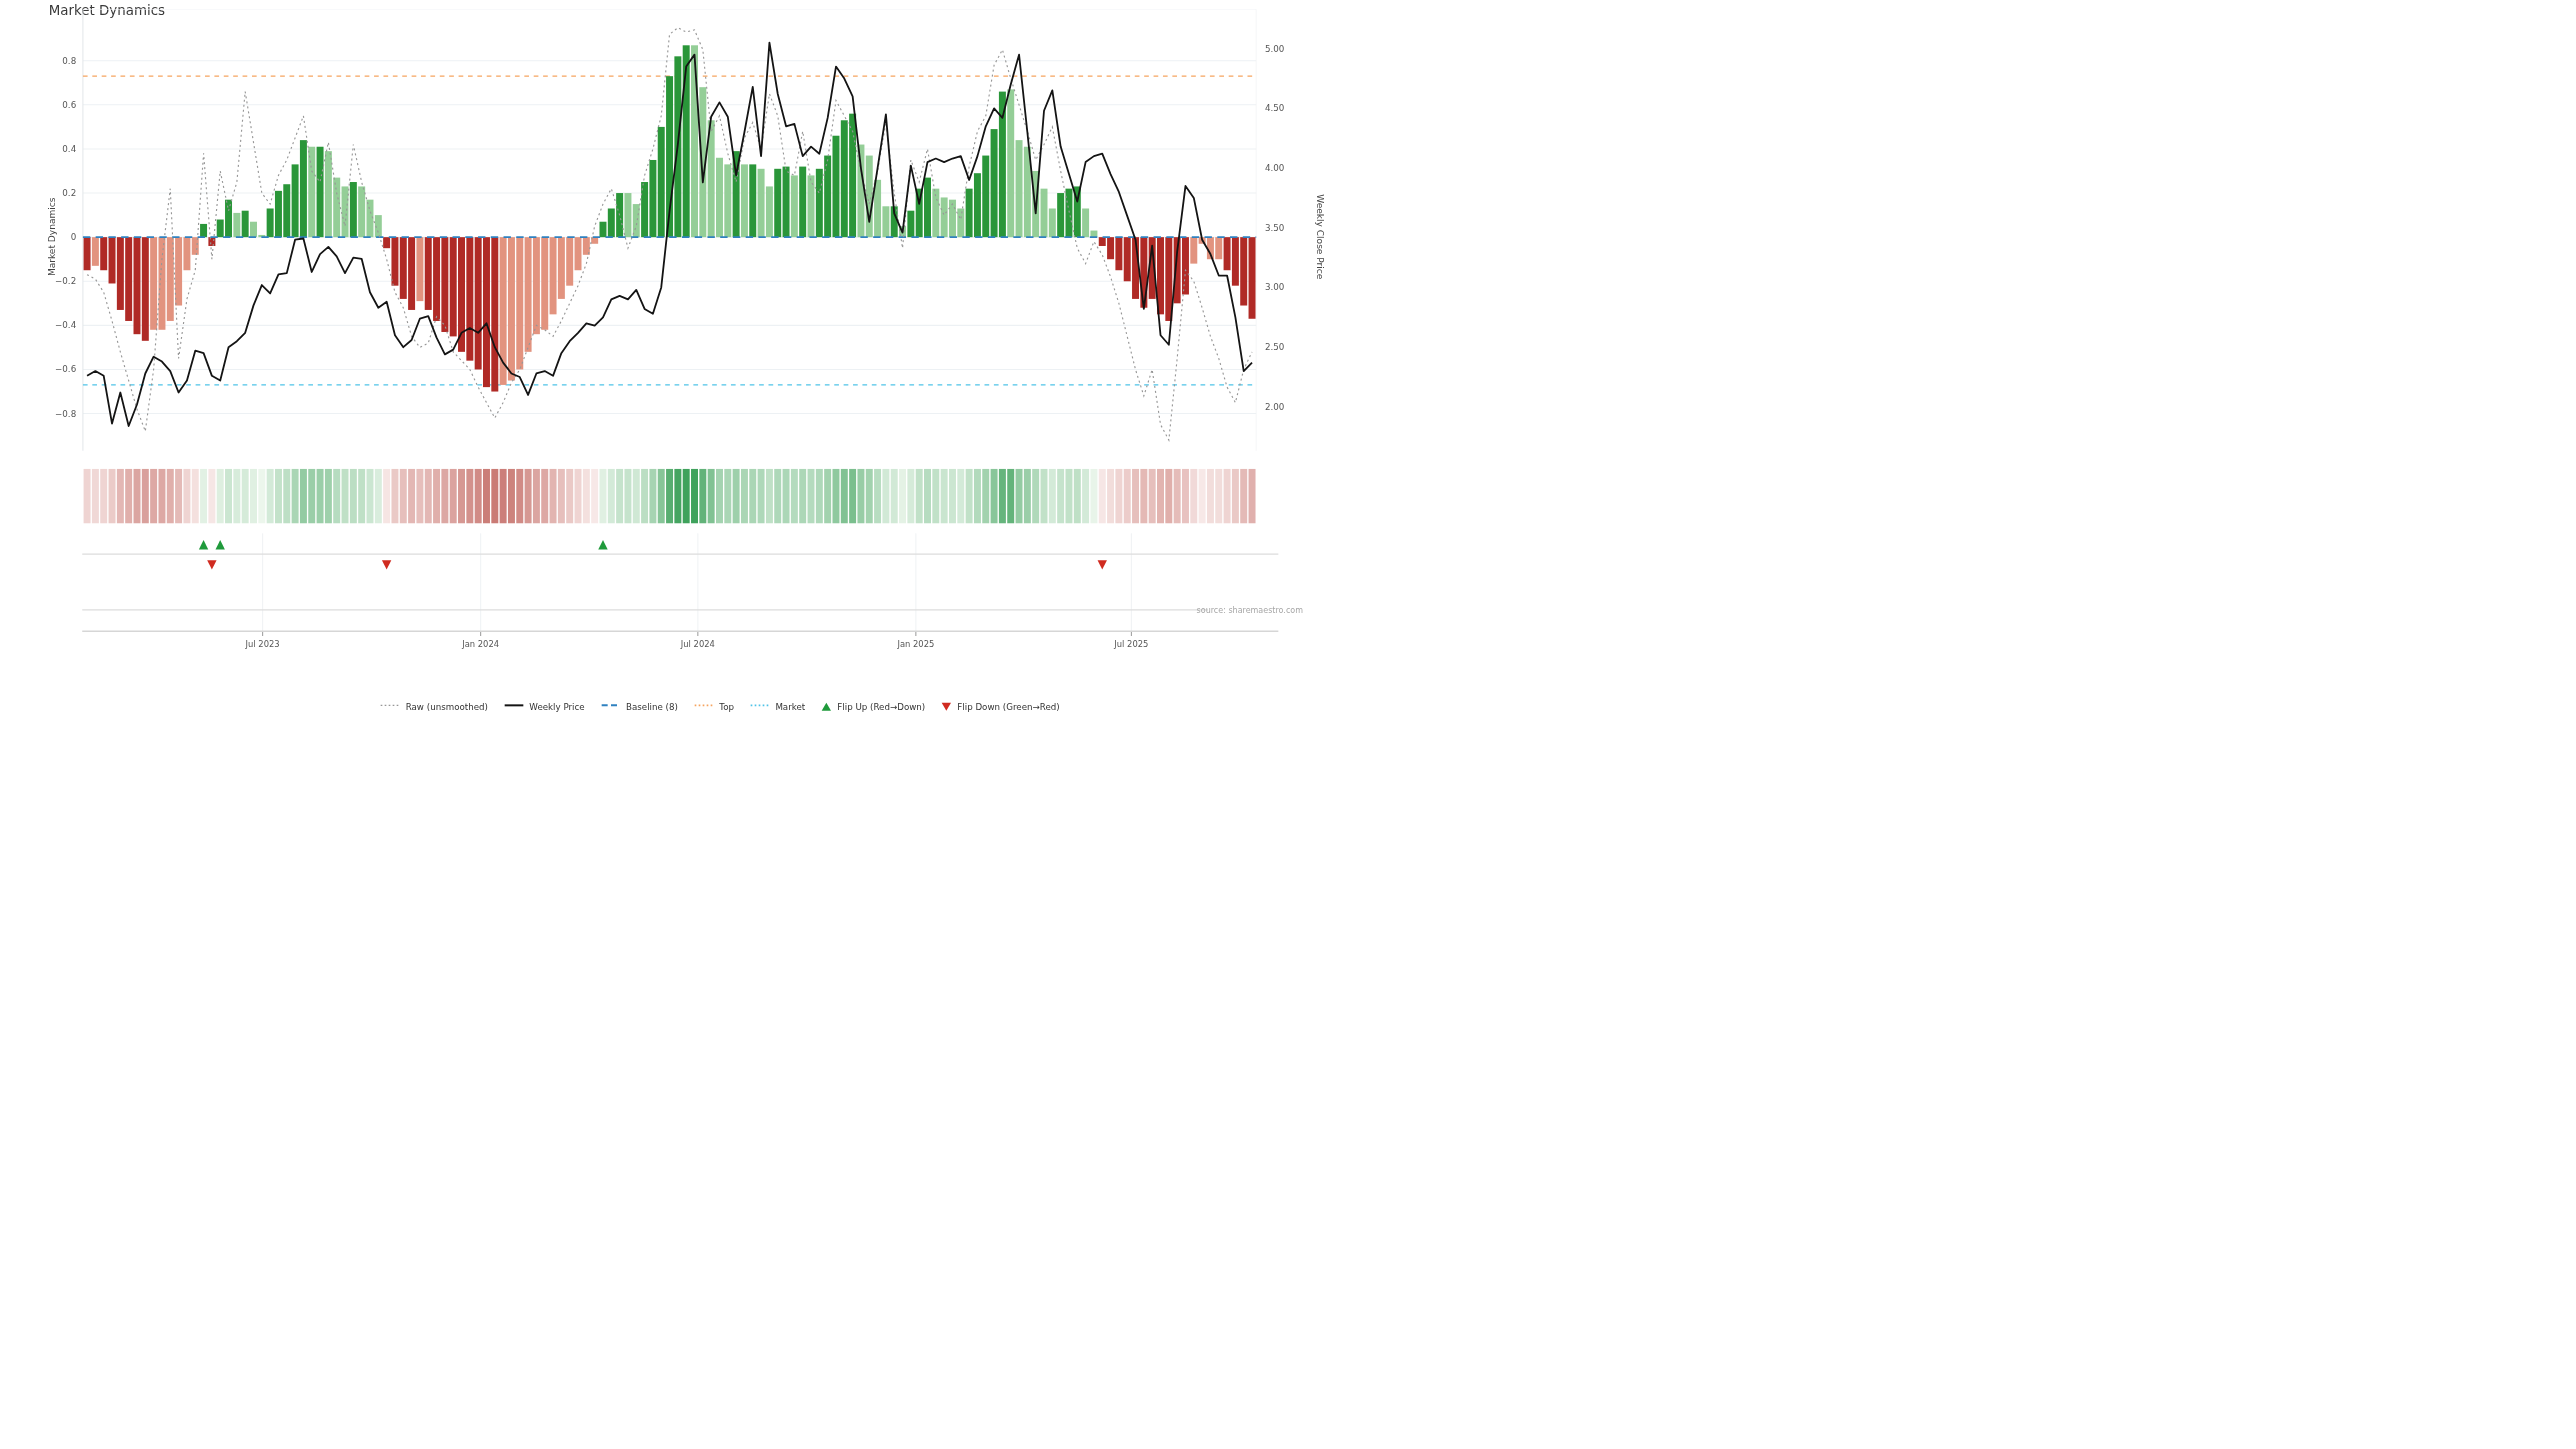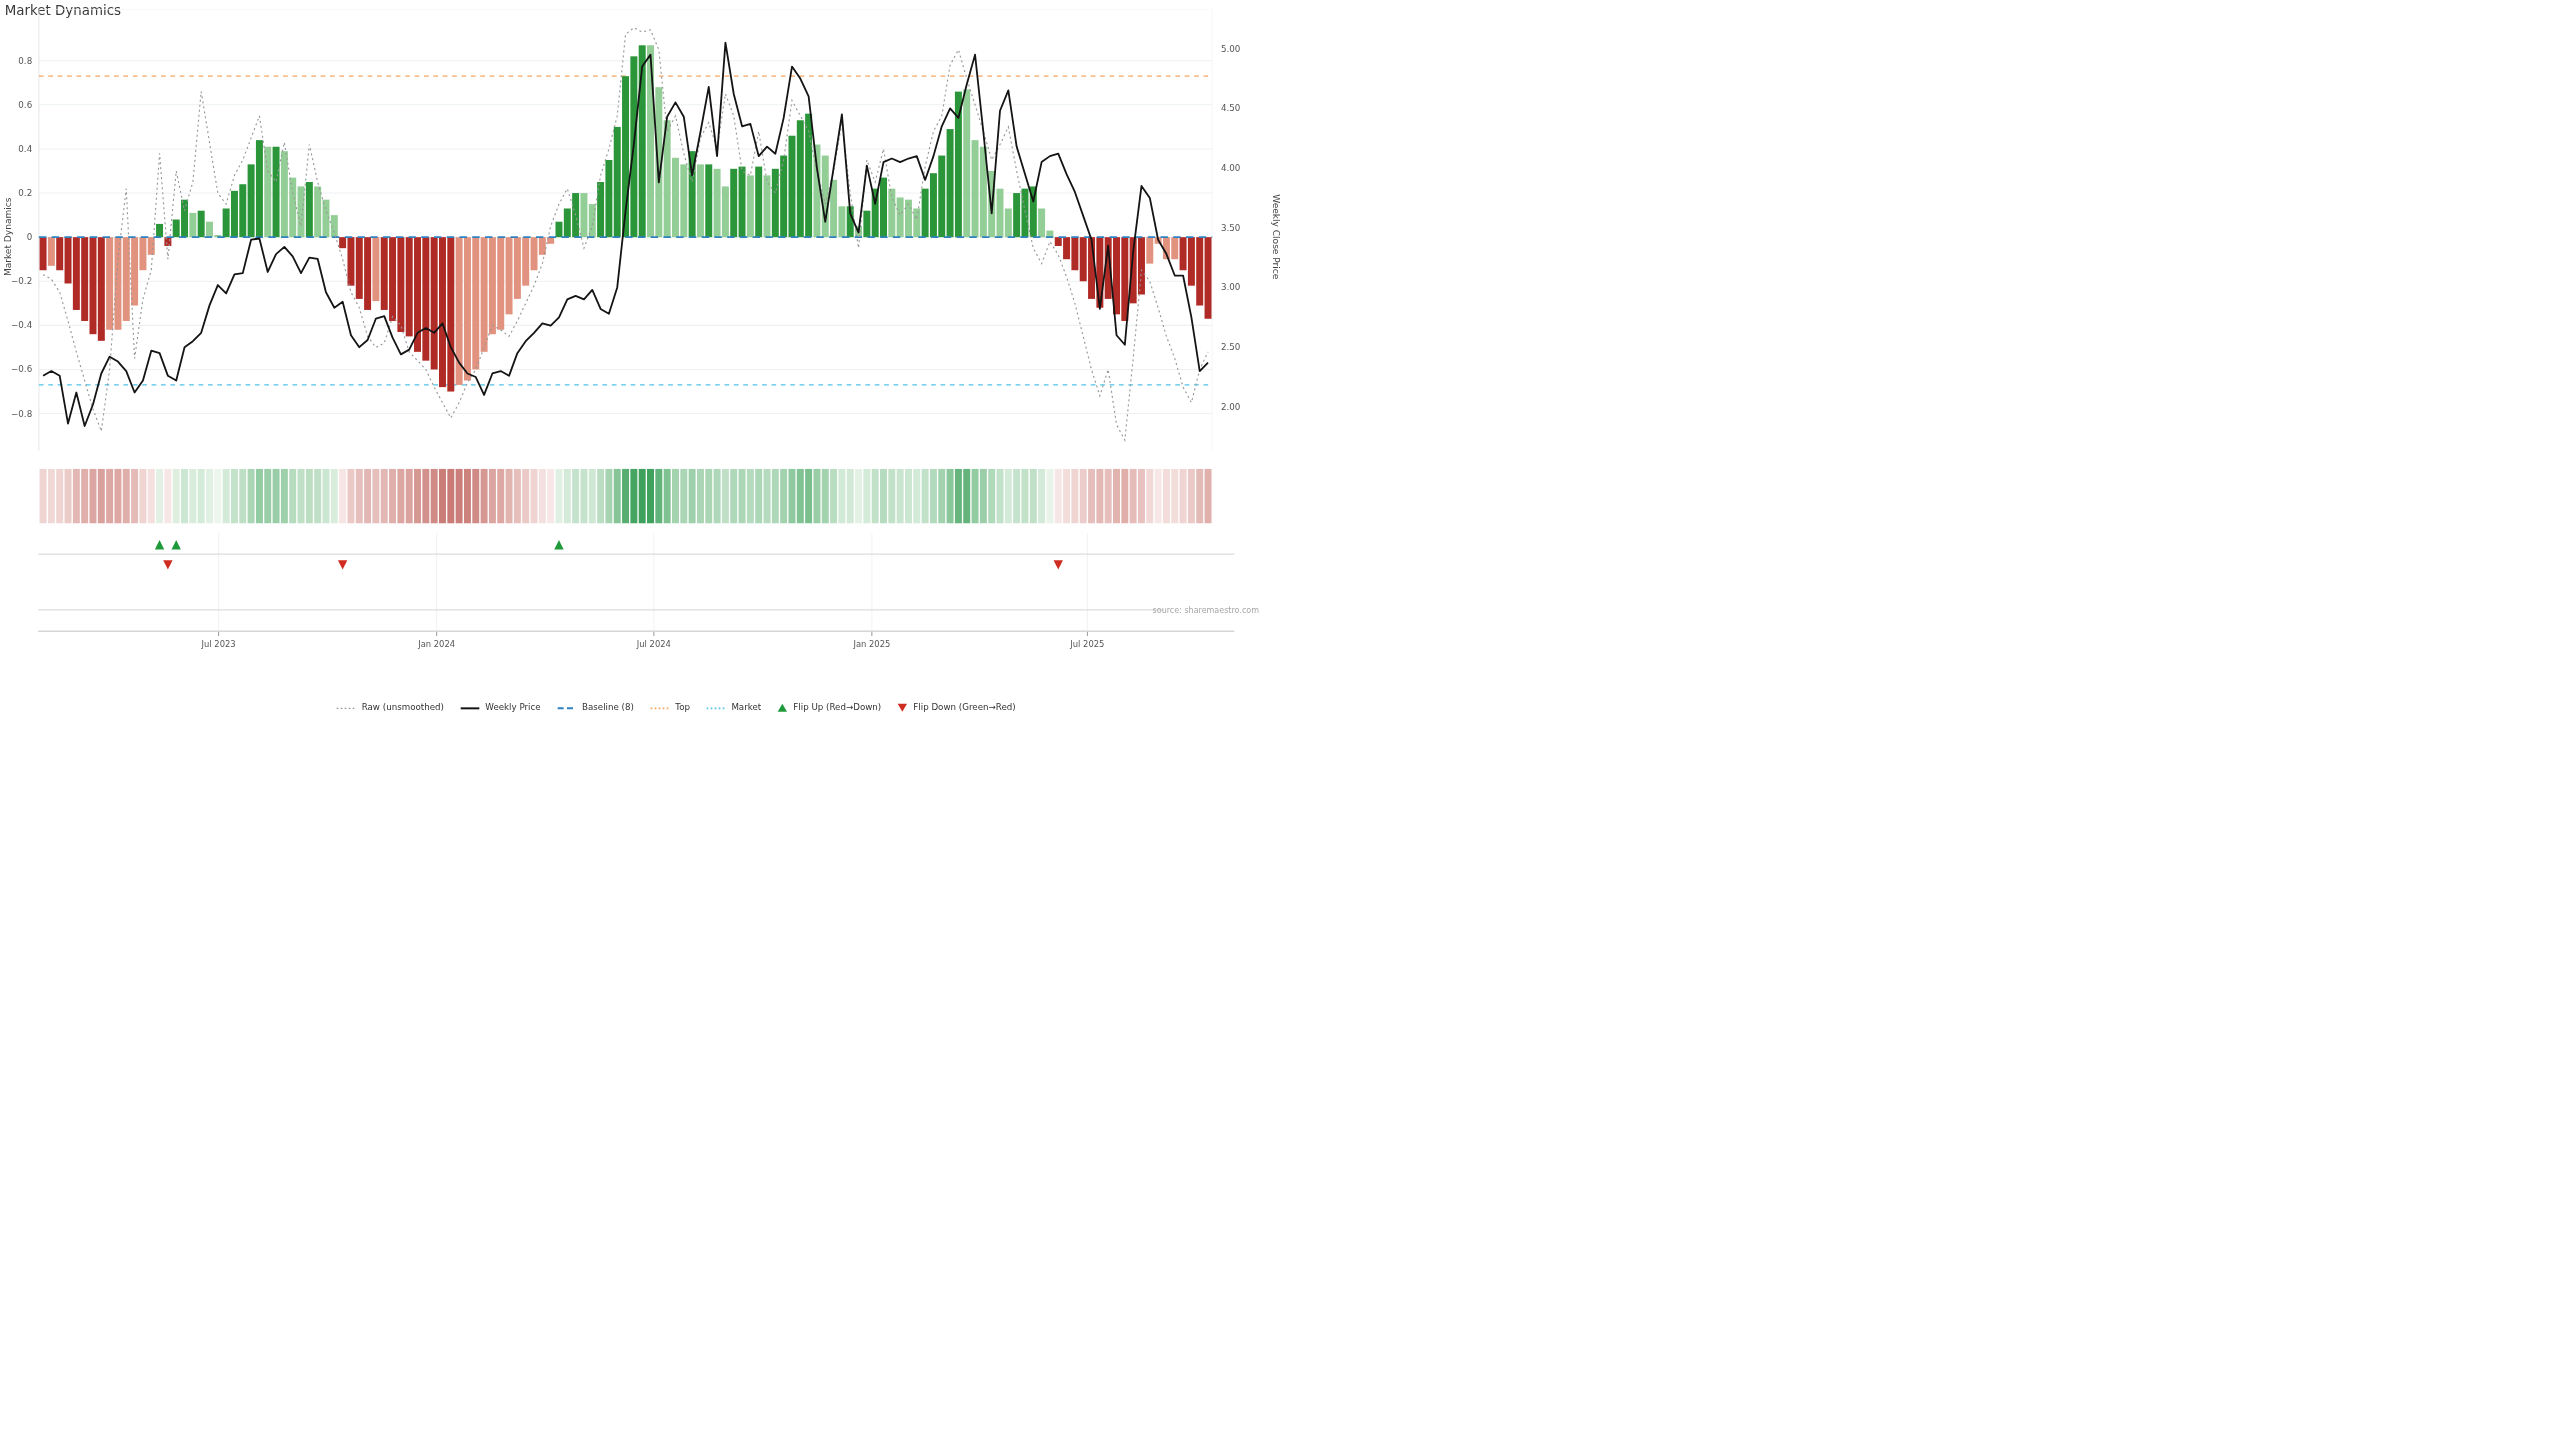--- a/index.html
+++ b/index.html
@@ -1,23 +1,23 @@
 <!DOCTYPE html>
 <html style="font-size:10.7px"><head>
 <meta charset="utf-8">
 <style>
   html,body{margin:0;padding:0;background:#ffffff;}
   .stage{position:relative;width:1288px;height:725px;background:#fff;overflow:hidden;
-         font-family:"DejaVu Sans","Liberation Sans",sans-serif;}
+         font-family:"DejaVu Sans","Liberation Sans",sans-serif;margin-left:44px;}
   .page-title{position:absolute;left:4.7px;top:2.7px;font-size:13.4px;color:#3a3a3a;}
   #chart-svg{position:absolute;left:0;top:0;}
   .source-note{position:absolute;right:29px;top:606px;font-size:8px;color:#a6a6a6;}
   .legend{position:absolute;left:0;right:0;top:702px;display:flex;justify-content:center;
           align-items:center;gap:16px;padding-left:64px;font-size:8.7px;color:#333;}
-  .legend-item{display:flex;align-items:flex-end;gap:5.4px;white-space:nowrap;}
+  .legend-item{display:flex;align-items:flex-start;gap:5.4px;white-space:nowrap;}
   .legend-item svg{display:block;}
 </style>
 </head>
 <body>
 
 <div class="stage">
   <div class="page-title">Market Dynamics</div>
 
   <svg id="chart-svg" width="1288" height="691" viewBox="0 0 1920 1030">
       <line x1="58" y1="90.5" x2="1807" y2="90.5" stroke="#edf1f4" stroke-width="1.5"></line>

